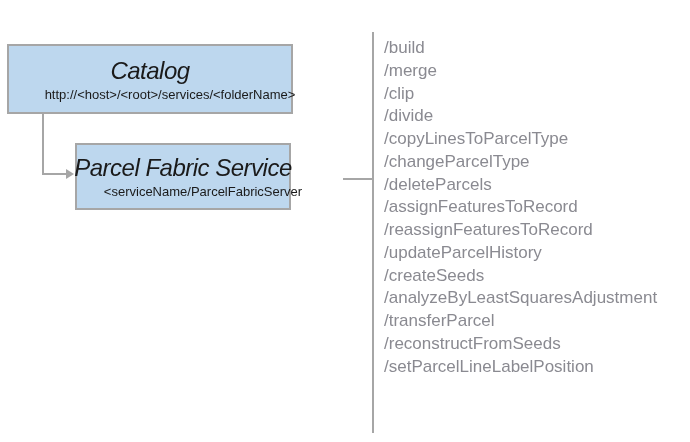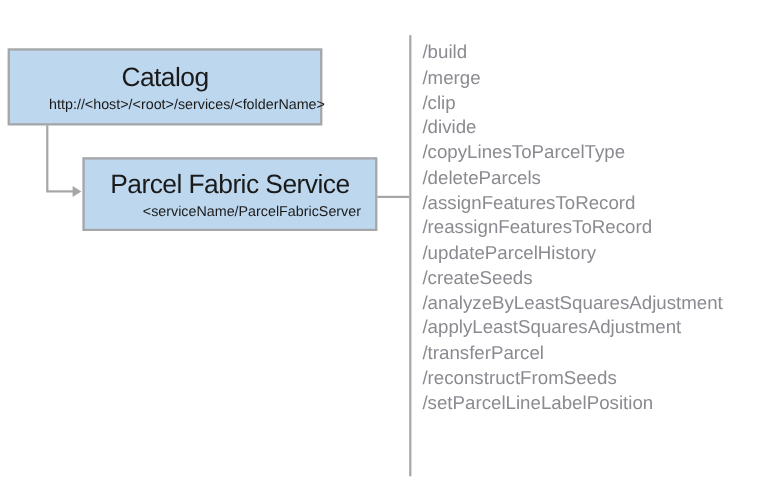--- a/index.html
+++ b/index.html
@@ -36,29 +36,30 @@
   .node-box.catalog {
     left: 7px;
     top: 44px;
     width: 286px;
     height: 70px;
     padding-top: 2px;
   }
   .node-box.service {
     left: 75px;
     top: 143px;
-    width: 268px;
+    width: 216px;
     height: 67px;
   }
   .box-title {
     font-size: 24px;
     letter-spacing: -0.5px;
     color: var(--title-text);
     line-height: 1.15;
     white-space: nowrap;
+    font-style: italic;
   }
   .box-subtitle {
     font-size: 13px;
     color: var(--title-text);
     line-height: 1.2;
     margin-top: 2px;
     white-space: nowrap;
     margin-left: 40px;
   }
   .seg {
@@ -110,25 +111,25 @@
 
   <div class="seg service-to-divider"></div>
   <div class="seg divider"></div>
 
   <div class="endpoint-list">
       <div>/build</div>
       <div>/merge</div>
       <div>/clip</div>
       <div>/divide</div>
       <div>/copyLinesToParcelType</div>
+      <div>/changeParcelType</div>
       <div>/deleteParcels</div>
       <div>/assignFeaturesToRecord</div>
       <div>/reassignFeaturesToRecord</div>
       <div>/updateParcelHistory</div>
       <div>/createSeeds</div>
       <div>/analyzeByLeastSquaresAdjustment</div>
-      <div>/applyLeastSquaresAdjustment</div>
       <div>/transferParcel</div>
       <div>/reconstructFromSeeds</div>
       <div>/setParcelLineLabelPosition</div>
     </div>
 
 </div>
 
 </body></html>

